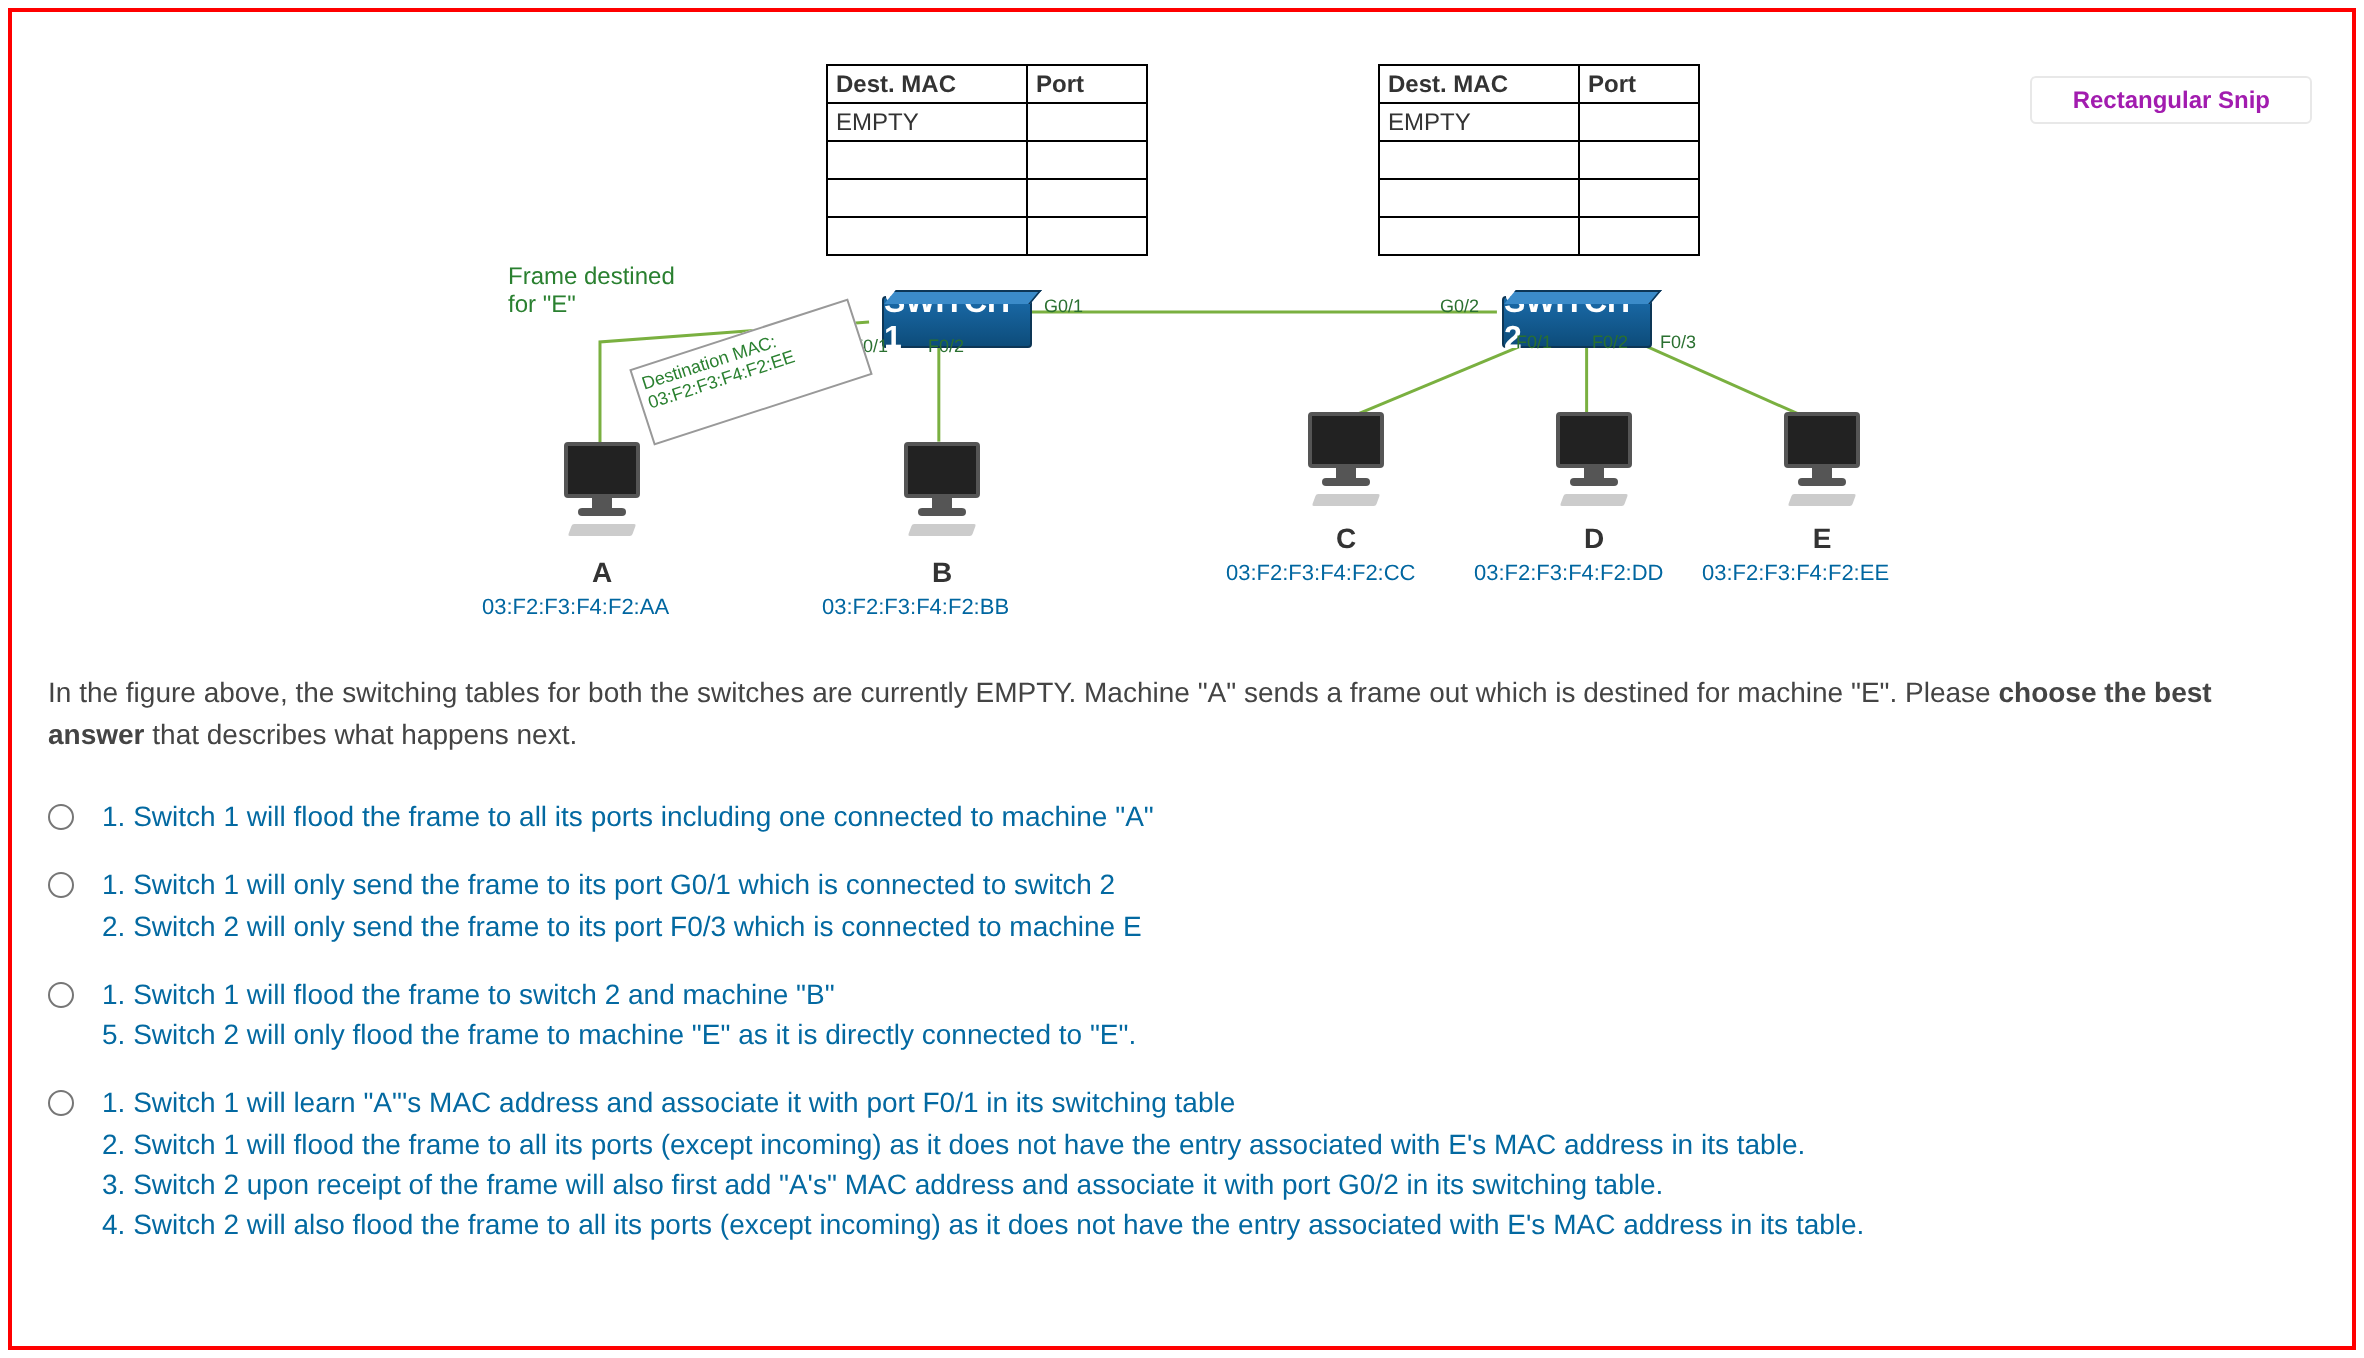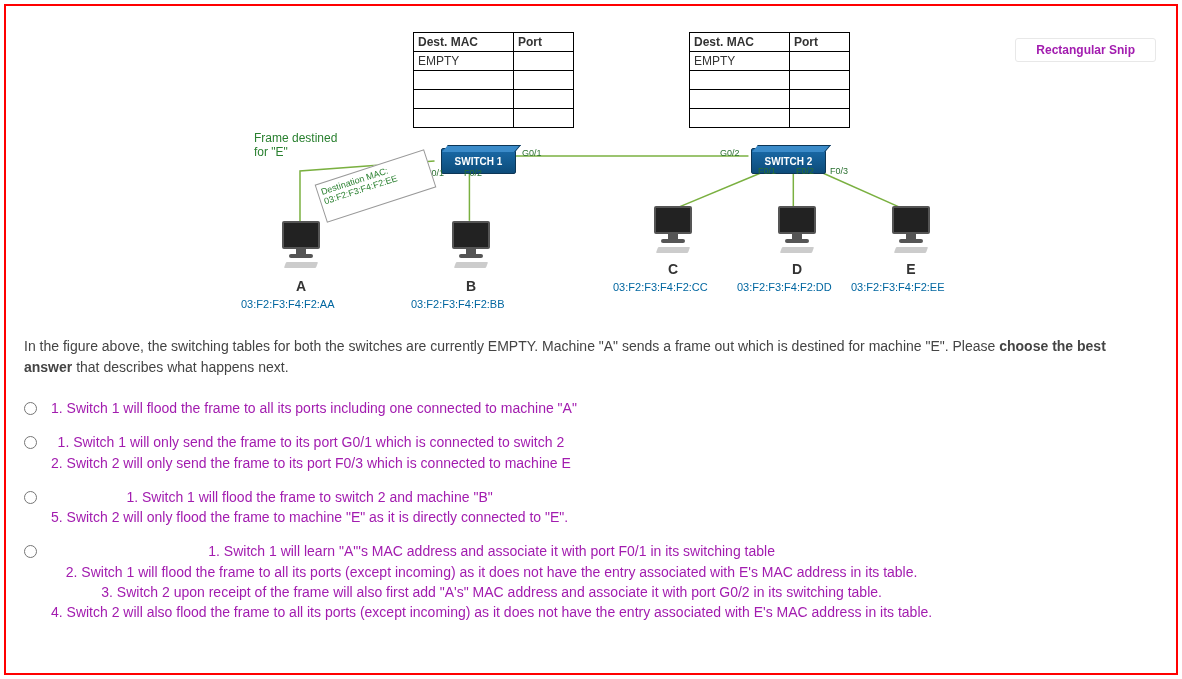--- a/index.html
+++ b/index.html
@@ -4,39 +4,39 @@
 <style>
   * { box-sizing: border-box; margin: 0; padding: 0; }
   body { font-family: "Segoe UI", Arial, sans-serif; font-size: 14px; color: #333; padding: 4px; }
   .container { border: 2px solid #ff0000; width: 1174px; height: 671px; position: relative; background: #fff; }
   .diagram { position: relative; width: 100%; height: 320px; }
   .mac-table { position: absolute; border-collapse: collapse; font-size: 12px; }
   .mac-table td, .mac-table th { border: 1px solid #000000; padding: 2px 4px; text-align: left; height: 18px; }
   .mac-table th { font-weight: bold; }
   .col-mac { width: 100px; }
   .col-port { width: 60px; margin-left: 14px; }
-  .switch { position: absolute; width: 75px; height: 26px; background: linear-gradient(#1a6aa8,#0d4c7a); border: 1px solid #0d3656; border-radius: 2px; color: #fff; font-size: 10px; font-weight: bold; display: flex; align-items: center; justify-content: center; }
+  .switch { position: absolute; width: 75px; height: 26px; background: linear-gradient(#1a6aa8,#0d4c7a); border: 1px solid #0d3656; border-radius: 2px; color: #fff; font-size: 16px; font-weight: bold; display: flex; align-items: center; justify-content: center; }
   .switch::before { content: ""; position: absolute; top: -4px; left: 3px; right: -3px; height: 6px; background: #3b8bc9; transform: skewX(-40deg); border-top: 1px solid #0d3656; border-right: 1px solid #0d3656; }
   .pc { position: absolute; width: 46px; height: 50px; }
   .pc .monitor { width: 38px; height: 28px; background: #222; border: 2px solid #555; border-radius: 2px; margin: 0 auto; }
   .pc .stand { width: 10px; height: 5px; background: #555; margin: 0 auto; }
   .pc .base { width: 24px; height: 4px; background: #555; margin: 0 auto; border-radius: 2px; }
   .pc .kb { width: 32px; height: 6px; background: #ccc; margin: 4px auto 0; border-radius: 1px; transform: skewX(-20deg); }
   .pc-label { position: absolute; font-weight: bold; font-size: 14px; color: #333; text-align: center; width: 50px; }
   .mac-label { position: absolute; font-size: 11px; color: #0066a0; width: 120px; }
   .port-label { position: absolute; font-size: 9px; color: #2a7030; }
   .annot { position: absolute; font-size: 12px; color: #2a8030; text-align: left; }
   .frame-box { position: absolute; width: 115px; height: 40px; border: 1px solid #999; font-size: 9px; color: #2a8030; padding: 3px; transform: rotate(-18deg); background: #fff; }
   svg.lines { position: absolute; top: 0; left: 0; width: 100%; height: 320px; pointer-events: none; }
   svg.lines line, svg.lines polyline { stroke: #7ab040; stroke-width: 1.5; fill: none; }
   .question { padding: 10px 18px 8px 18px; line-height: 1.5; color: #444; max-width: 1140px; }
   .options { padding: 5px 10px 5px 18px; }
   .opt { display: flex; align-items: flex-start; padding: 7px 0; line-height: 1.45; }
   .opt input { margin: 4px 14px 0 0; flex-shrink: 0; }
-  .opt .lines div { color: #a21caf; text-align: center; }
+  .opt .lines div { color: #0369a1; }
   .watermark { position: absolute; right: 20px; top: 32px; color: #a21caf; font-size: 12px; border: 1px solid #e8e8e8; padding: 4px 20px; border-radius: 3px; font-weight: bold; }
 </style>
 </head>
 <body>
 
 <div class="container">
 
   <div class="watermark">Rectangular Snip</div>
 
   <div class="diagram">

